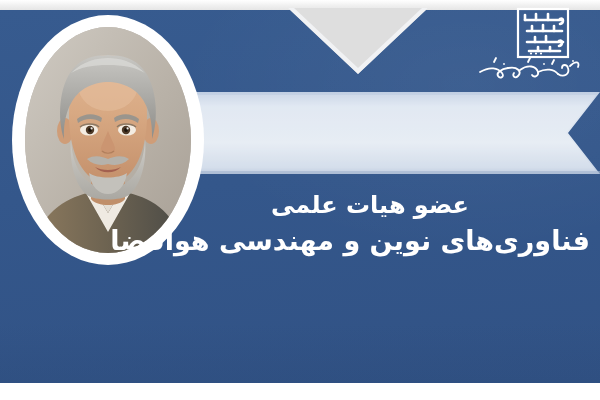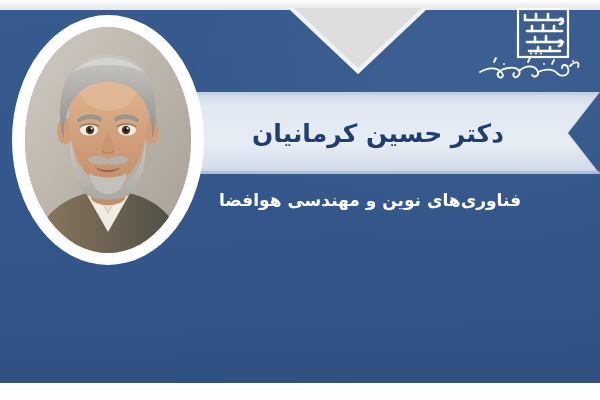--- a/index.html
+++ b/index.html
@@ -149,21 +149,21 @@
     text-align: center;
     color: #ffffff;
   }
   .desc-line {
     font-size: 24px;
     font-weight: bold;
     line-height: 1.42;
     white-space: nowrap;
   }
   .desc-line.line3 {
-    font-size: 17px;
+    font-size: 27px;
   }
 </style>
 </head>
 <body>
 
 <div id="card">
 
   <div class="backdrop-strip"></div>
 
   <div class="blue-panel">
@@ -189,21 +189,20 @@
         </linearGradient>
       </defs>
 
       <polygon points="0,0 450,0 418,41 450,82 0,82" fill="url(#ribGrad)"></polygon>
 
       <polygon points="0,3 446,3 416,41 446,79 0,79" fill="#ffffff" opacity="0.18"></polygon>
 
       <rect x="0" y="79" width="450" height="3" fill="#a8b9d2" opacity="0.6"></rect>
     </svg>
   </div>
-  <div class="ribbon-label">دکتر حسین کرمانیان</div>
 
   <div class="portrait-wrap">
     <div class="portrait-ring">
       <div class="portrait-photo">
         <svg viewBox="0 0 166 226" preserveAspectRatio="xMidYMid slice" xmlns="http://www.w3.org/2000/svg">
           <defs>
             <linearGradient id="bgPh" x1="0" y1="0" x2="1" y2="1">
               <stop offset="0%" stop-color="#cfcac2"></stop>
               <stop offset="55%" stop-color="#b9b2a8"></stop>
               <stop offset="100%" stop-color="#a79f95"></stop>
@@ -317,18 +316,19 @@
       </g>
       <g fill="#ffffff">
         <circle cx="30" cy="58" r="0.9"></circle>
         <circle cx="70" cy="58" r="0.9"></circle>
         <circle cx="99" cy="55" r="0.9"></circle>
       </g>
     </svg>
   </div>
 
   <div class="description">
+    <div class="desc-line line1">عضو هیات علمی</div>
     <div class="desc-line line3">فناوری‌های نوین و مهندسی هوافضا</div>
   </div>
 
   <div class="bottom-white"></div>
 
 </div>
 
 </body></html>

